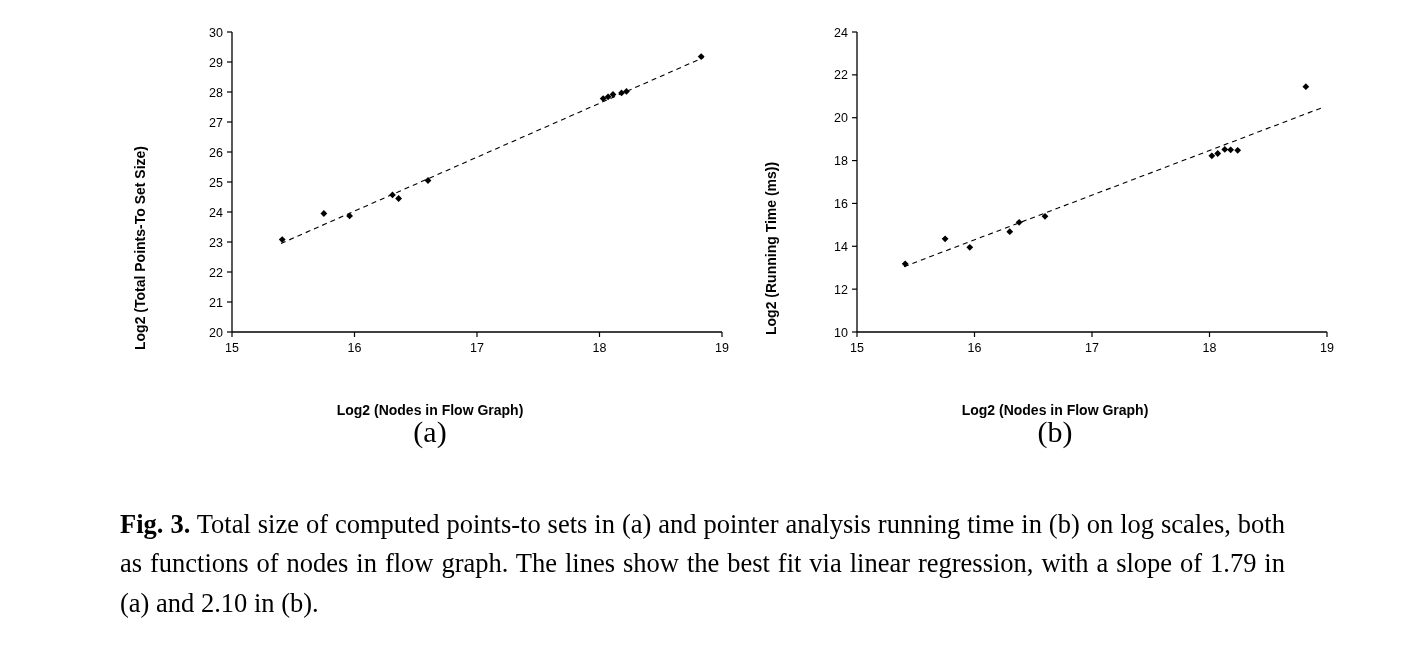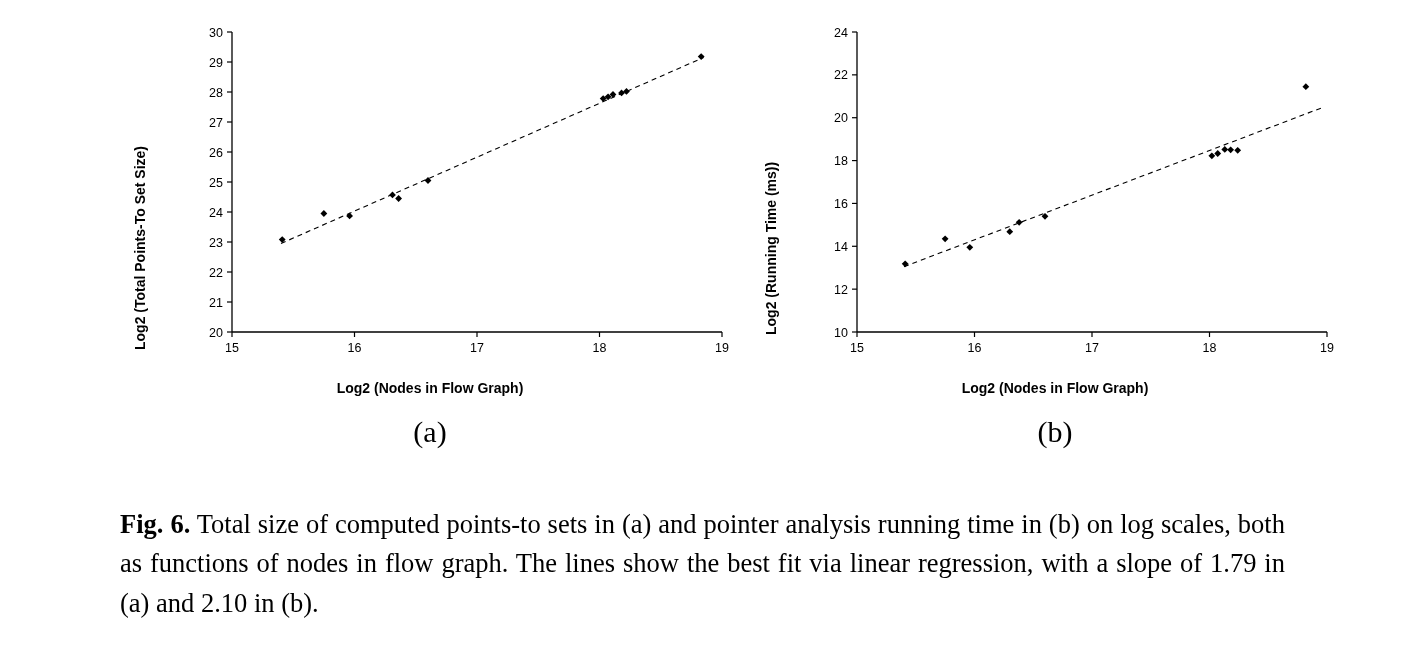--- a/index.html
+++ b/index.html
@@ -63,20 +63,21 @@
     transform: rotate(-90deg);
   }
   .x-axis-title {
     position: absolute;
     font-family: "Liberation Sans", sans-serif;
     font-weight: bold;
     font-size: 14px;
     text-align: center;
     width: 100%;
     left: 0;
+    margin-top: 22px;
   }
   .subcaption {
     position: absolute;
     width: 100%;
     text-align: center;
     font-size: 30px;
     font-family: "Liberation Serif", serif;
   }
   .tick-label {
     font-family: "Liberation Sans", sans-serif;
@@ -209,16 +210,16 @@
             <polygon points="490.85,63.24285714285714 494.25,66.64285714285714 490.85,70.04285714285714 487.45000000000005,66.64285714285714" fill="#000"></polygon>
           </svg>
       </div>
       <div class="x-axis-title" style="top: 380px;">Log2 (Nodes in Flow Graph)</div>
       <div class="subcaption" style="top: 415px;">(b)</div>
     </div>
 
   </div>
 
   <div class="caption">
-    <b>Fig. 6.</b><span> Total size of computed points-to sets in (a) and pointer analysis running time in (b) on log scales, both as functions of nodes in flow graph. The lines show the best fit via linear regression, with a slope of 1.79 in (a) and 2.10 in (b).</span>
+    <b>Fig. 3.</b><span> Total size of computed points-to sets in (a) and pointer analysis running time in (b) on log scales, both as functions of nodes in flow graph. The lines show the best fit via linear regression, with a slope of 1.79 in (a) and 2.10 in (b).</span>
   </div>
 
 </div>
 
 </body></html>

